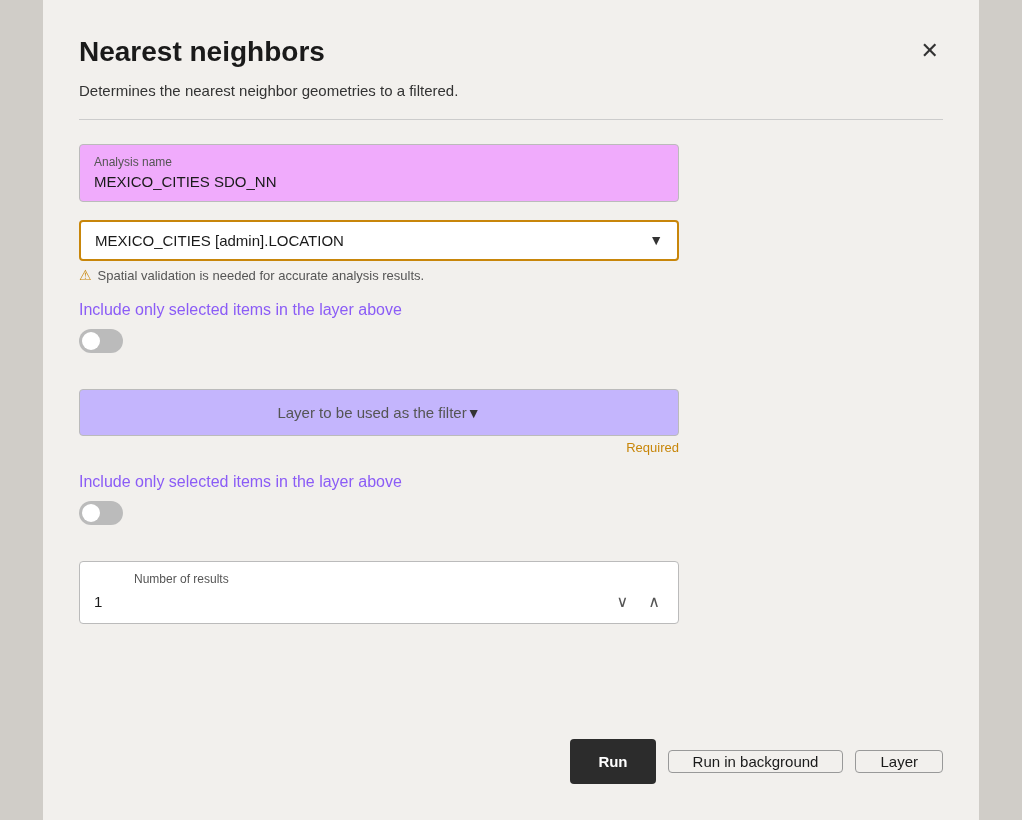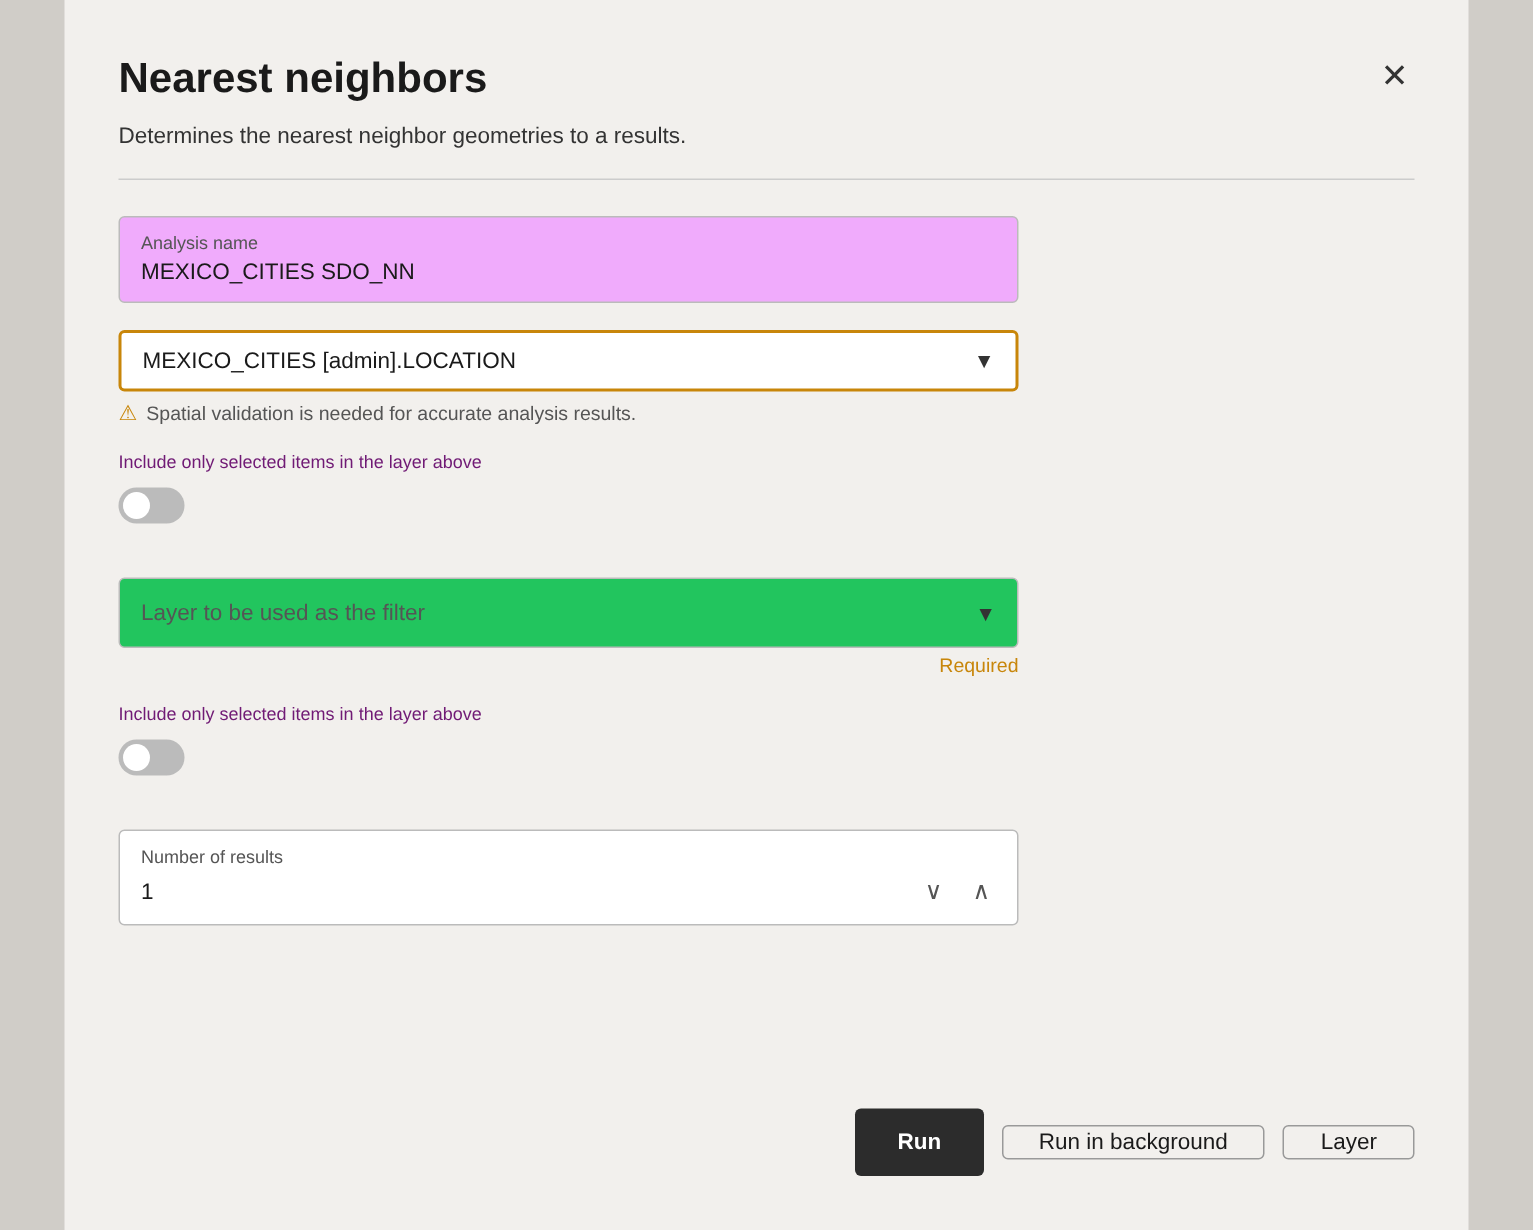--- a/index.html
+++ b/index.html
@@ -138,22 +138,22 @@
       color: #c8860a;
       font-size: 14px;
     }
 
     .warning-text {
       font-size: 13px;
       color: #555;
     }
 
     .section-label {
-      font-size: 12px;
-      color: #701a75;
+      font-size: 16px;
+      color: #8b5cf6;
       margin-bottom: 10px;
     }
 
     .toggle {
       position: relative;
       display: inline-block;
       width: 44px;
       height: 24px;
       margin-bottom: 18px;
     }
@@ -180,28 +180,28 @@
       width: 18px;
       left: 3px;
       bottom: 3px;
       background: #fff;
       border-radius: 50%;
       transition: 0.2s;
     }
 
     .select-wrapper-plain {
       position: relative;
-      background: #22c55e;
+      background: #c4b5fd;
       border: 1px solid #bbb;
       border-radius: 4px;
       padding: 14px 14px;
       max-width: 600px;
       cursor: pointer;
       display: flex;
-      justify-content: space-between;
+      justify-content: center;
       align-items: center;
     }
 
     .select-placeholder {
       font-size: 15px;
       color: #555;
     }
 
     .required-text {
       text-align: right;
@@ -219,20 +219,21 @@
       padding: 10px 14px;
       max-width: 600px;
       display: flex;
       flex-direction: column;
     }
 
     .number-wrapper label {
       font-size: 12px;
       color: #555;
       margin-bottom: 4px;
+      margin-left: 40px;
     }
 
     .number-row {
       display: flex;
       justify-content: space-between;
       align-items: center;
     }
 
     .number-value {
       font-size: 15px;
@@ -287,21 +288,21 @@
 </head>
 <body>
 
 <div class="dialog">
 
   <div class="dialog-header">
     <h1 class="dialog-title">Nearest neighbors</h1>
     <button class="close-btn">✕</button>
   </div>
 
-  <p class="dialog-subtitle">Determines the nearest neighbor geometries to a results.</p>
+  <p class="dialog-subtitle">Determines the nearest neighbor geometries to a filtered.</p>
 
   <hr class="divider">
 
   <div class="field-group">
     <div class="input-wrapper">
       <label>Analysis name</label>
       <input type="text" value="MEXICO_CITIES SDO_NN" style="">
     </div>
   </div>
 

